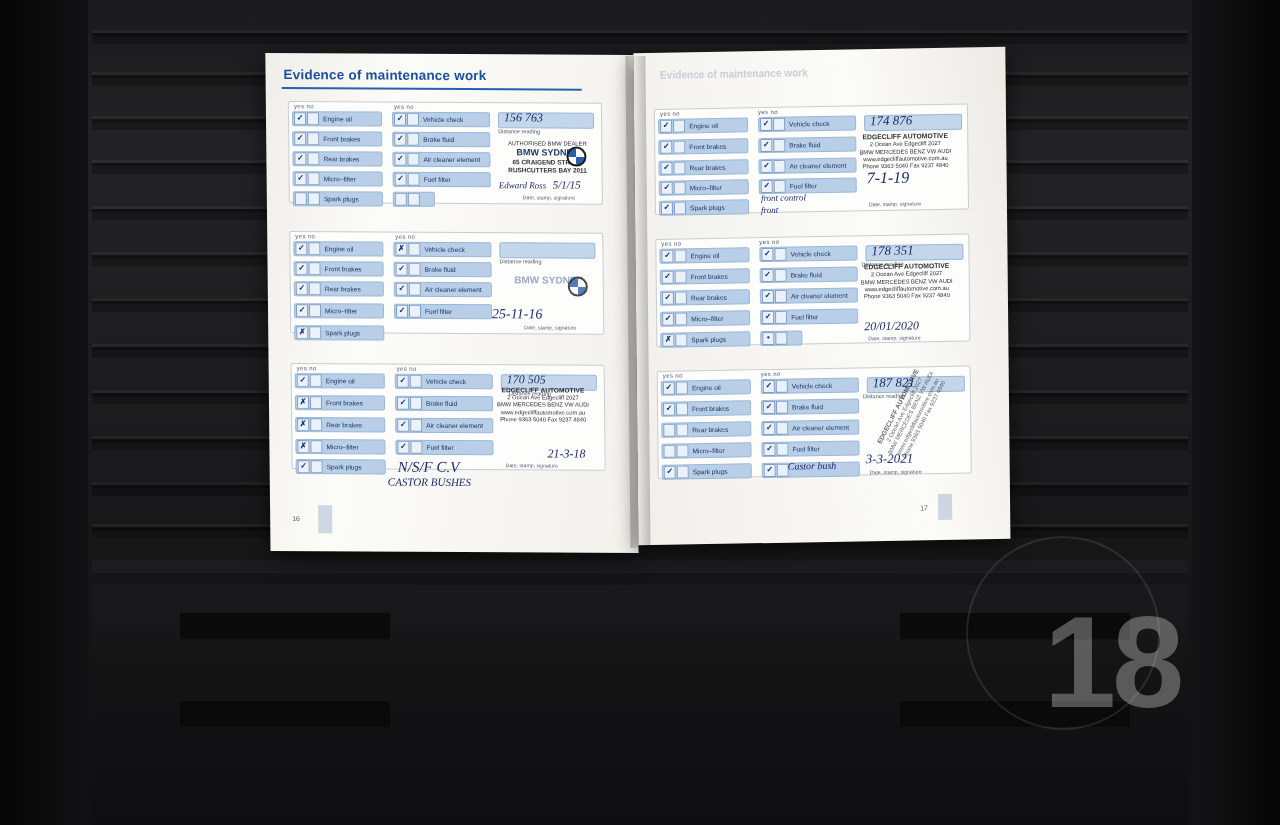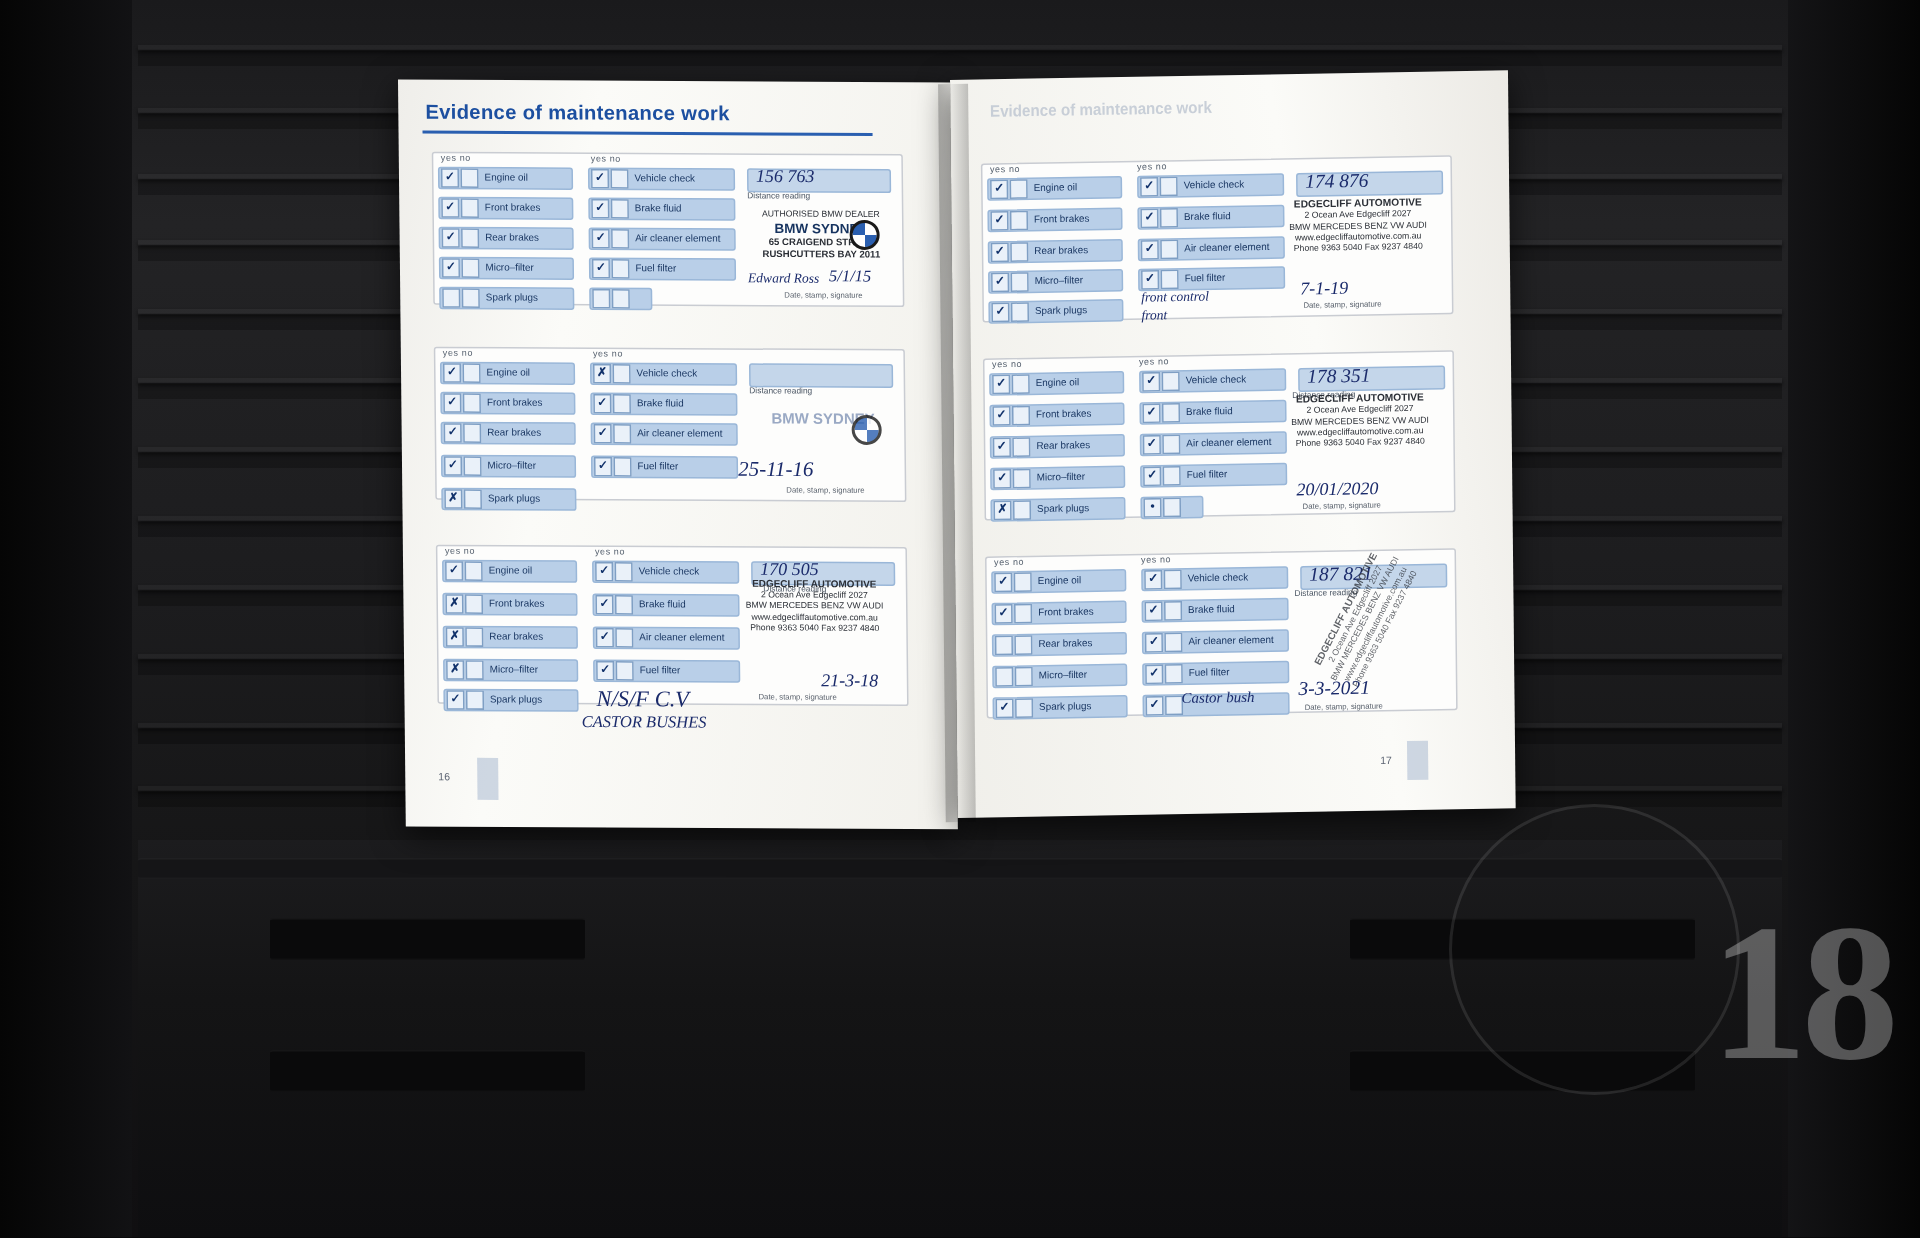--- a/index.html
+++ b/index.html
@@ -65,21 +65,21 @@
     font-style:italic;white-space:nowrap;}
   .pagenum{position:absolute;font-size:7px;color:#5c6472;}
   .tape{position:absolute;background:rgba(150,170,200,.45);}
 
   .roundel{position:absolute;width:16px;height:16px;border-radius:50%;
     background:conic-gradient(#fff 0 25%,#2a5fb0 0 50%,#fff 0 75%,#2a5fb0 0);
     border:2px solid #1a1a1a;}
 
   
   .wm{position:absolute;right:18px;bottom:10px;width:300px;height:210px;color:rgba(255,255,255,.30);
-    font-family:Liberation Serif, serif;text-align:right;}
+    font-family:Liberation Sans, sans-serif;text-align:center;}
   .wm .big{font-size:130px;font-weight:700;line-height:.88;letter-spacing:-4px;}
   .wm .nm{font-size:37px;font-weight:700;letter-spacing:1px;margin-top:-6px;}
   .wm .sub{font-size:17px;letter-spacing:1px;color:rgba(255,255,255,.26);}
   .wmcirc{position:absolute;right:120px;bottom:95px;width:190px;height:190px;border-radius:50%;
     border:2px solid rgba(255,255,255,.10);}
 </style>
 </head>
 <body>
 
 <div id="scene">
@@ -384,21 +384,21 @@
 
       <div class="dist" style="left:230px;top:66px;width:96px"></div>
       <div class="ink" style="left:236px;top:64px;font-size:13px">174 876</div>
       <div class="stamp" style="left:208px;top:84px;width:126px;text-align:center">
         <div class="stampb" style="font-size:6.8px">EDGECLIFF AUTOMOTIVE</div>
         <div>2 Ocean Ave Edgecliff 2027</div>
         <div>BMW   MERCEDES BENZ   VW   AUDI</div>
         <div>www.edgecliffautomotive.com.au</div>
         <div>Phone 9363 5040   Fax 9237 4840</div>
       </div>
-      <div class="ink" style="left:232px;top:136px;font-size:12px">7-1-19</div>
+      <div class="ink" style="left:232px;top:120px;font-size:16px">7-1-19</div>
       <div class="siglab" style="left:234px;top:152px">Date, stamp, signature</div>
       <div class="ink" style="left:126px;top:142px;font-size:9px">front control</div>
       <div class="ink" style="left:126px;top:154px;font-size:9px">front</div>
 
       <div class="block" style="left:20px;top:186px;width:312px;height:106px"></div>
       <div class="yesno" style="left:26px;top:188px">yes no</div>
       <div class="yesno" style="left:124px;top:188px">yes no</div>
 
       <div class="item" style="left:24px;top:196px;width:88px">
           <span class="bx">✓</span>

